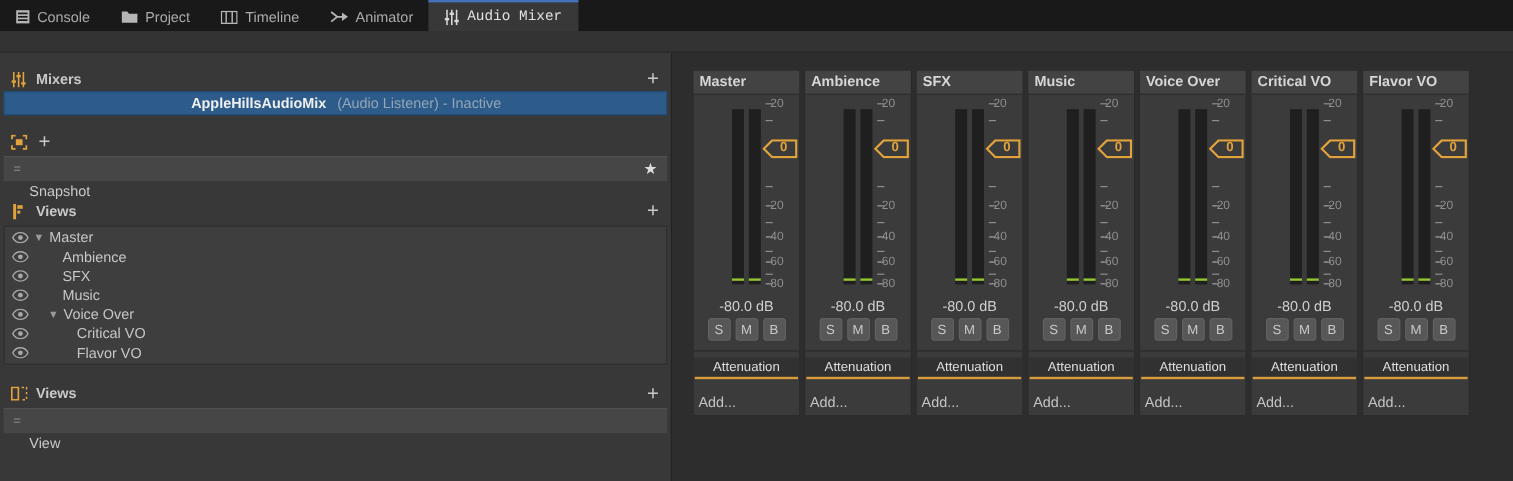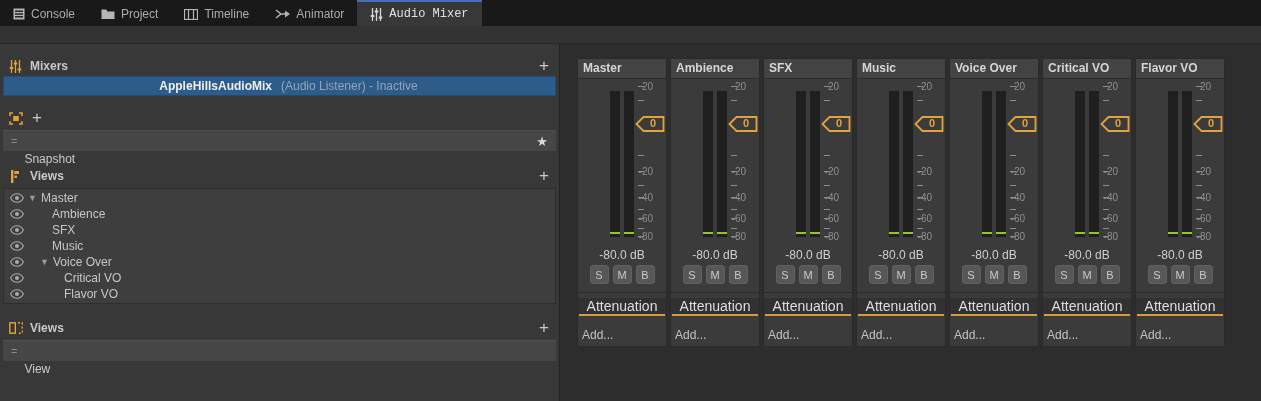--- a/index.html
+++ b/index.html
@@ -55,21 +55,21 @@
   .fader { position:absolute; left:57px; top:37px; width:30px; height:16px; }
   .fader polygon { fill:#3b3b3b; stroke:var(--yellow); }
   .fader-val { position:absolute; left:8px; top:1px; width:20px; text-align:center;
                font-size:11px; font-weight:bold; color:var(--yellow); }
   .db { margin-top:7px; height:14px; text-align:center; font-size:12px; color:#cfcfcf; }
   .smb { margin-top:3px; height:19px; display:flex; justify-content:center; gap:4px; }
   .smb-btn { width:19px; height:19px; background:#575757; border:1px solid #616161; border-radius:3px;
              font-size:11px; color:#c9c9c9; display:flex; align-items:center; justify-content:center; }
   .fx { flex:1; margin-top:8px; border-top:1px solid #2a2a2a; display:flex; flex-direction:column; }
   .fx-slot { margin-top:5px; }
-  .fx-label { height:16px; background:#313131; text-align:center; font-size:14px; color:#dedede; line-height:16px; }
+  .fx-label { height:16px; background:#313131; text-align:center; font-size:11px; color:#dedede; line-height:16px; }
   .fx-underline { height:2px; background:var(--underline); margin:0 1px; }
   .fx-spacer { flex:1; }
   .fx-add { padding:0 4px 4px 4px; font-size:12px; color:#c3c3c3; }
   .icon-svg { display:block; }
 </style>
 </head>
 <body>
 
 <div class="tabbar">
   <div class="tab">

